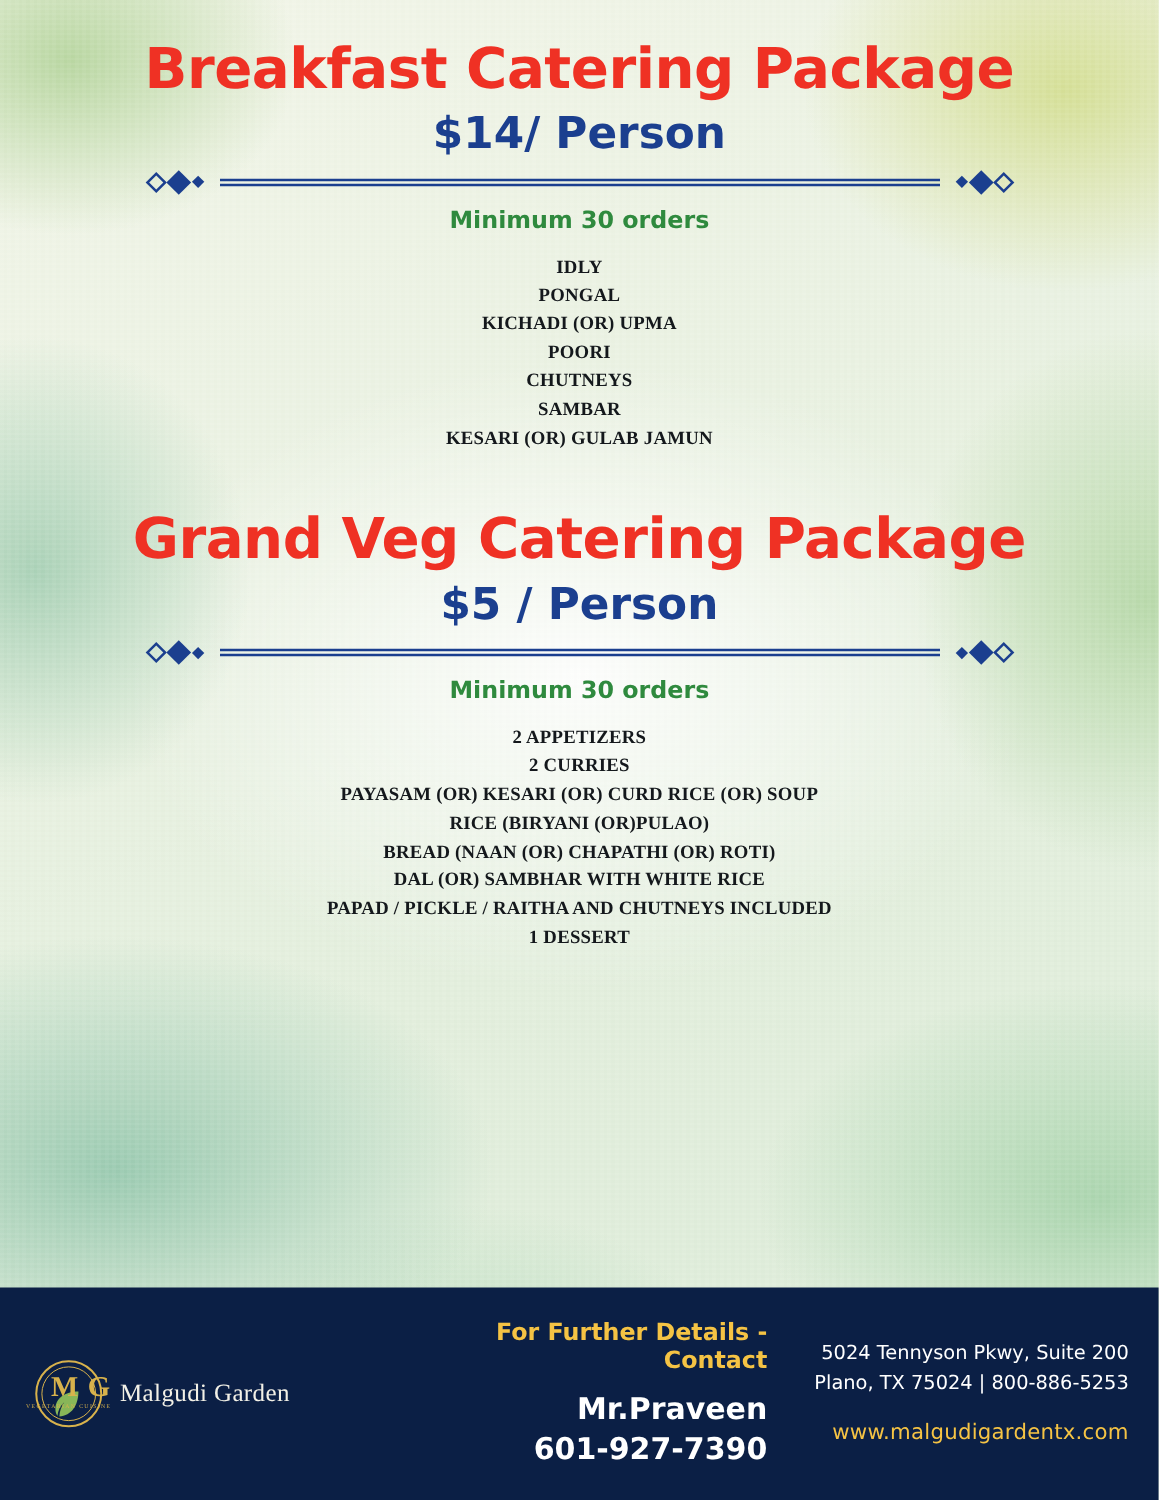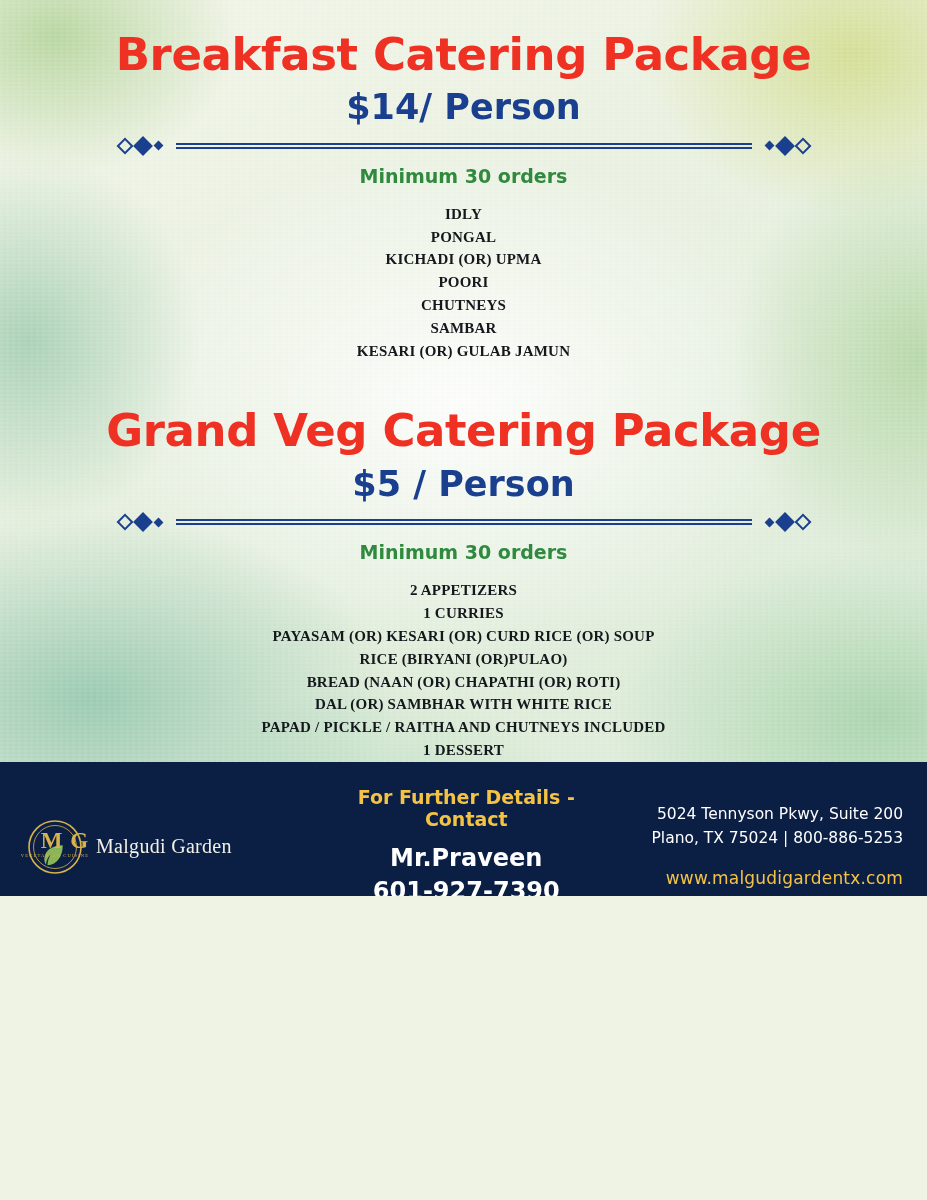--- a/index.html
+++ b/index.html
@@ -8,21 +8,21 @@
     width: 927px;
     height: 1200px;
     font-family: "Liberation Sans", sans-serif;
     background: #eef3e4;
     overflow: hidden;
   }
 
   .poster {
     position: relative;
     width: 927px;
-    height: 896px;
+    height: 1200px;
     overflow: hidden;
   }
 
   
   .bg {
     position: absolute;
     inset: 0;
     background:
       radial-gradient(ellipse 260px 200px at 6% 4%, rgba(168,206,140,0.75), rgba(168,206,140,0) 70%),
       radial-gradient(ellipse 300px 230px at 92% 6%, rgba(205,216,120,0.70), rgba(205,216,120,0) 70%),
@@ -183,21 +183,21 @@
   .logo-name {
     font-family: "Liberation Serif", serif;
     font-size: 20px;
     color: #f2f0e6;
     letter-spacing: 0.3px;
     white-space: nowrap;
   }
 
   .footer-mid {
     flex: 1 1 auto;
-    text-align: center;
+    text-align: right;
     padding-right: 6px;
   }
   .contact-head {
     font-family: "DejaVu Sans", sans-serif;
     font-weight: bold;
     font-size: 19px;
     color: #f5c344;
     margin-bottom: 12px;
   }
   .contact-name {
@@ -301,21 +301,21 @@
             <span class="dia sm"></span>
             <span class="dia lg"></span>
             <span class="dia hollow"></span>
           </span>
         </div>
 
         <div class="minimum">Minimum 30 orders</div>
 
         <ul class="items">
           <li>2 APPETIZERS</li>
-          <li>1 CURRIES</li>
+          <li>2 CURRIES</li>
           <li>PAYASAM (OR) KESARI (OR) CURD RICE (OR) SOUP</li>
           <li>RICE (BIRYANI (OR)PULAO)</li>
           <li>BREAD (NAAN (OR) CHAPATHI (OR) ROTI)</li>
           <li>DAL (OR) SAMBHAR WITH WHITE RICE</li>
           <li>PAPAD / PICKLE / RAITHA AND CHUTNEYS INCLUDED</li>
           <li>1 DESSERT</li>
         </ul>
       </div>
 
     </div>

